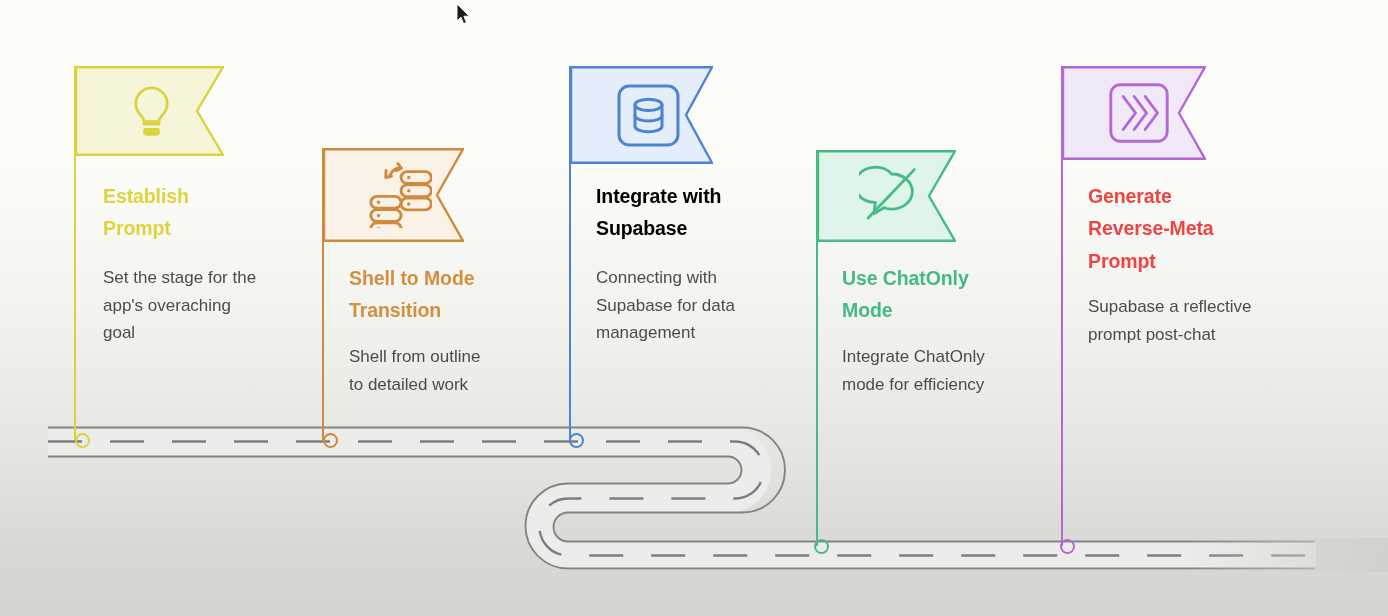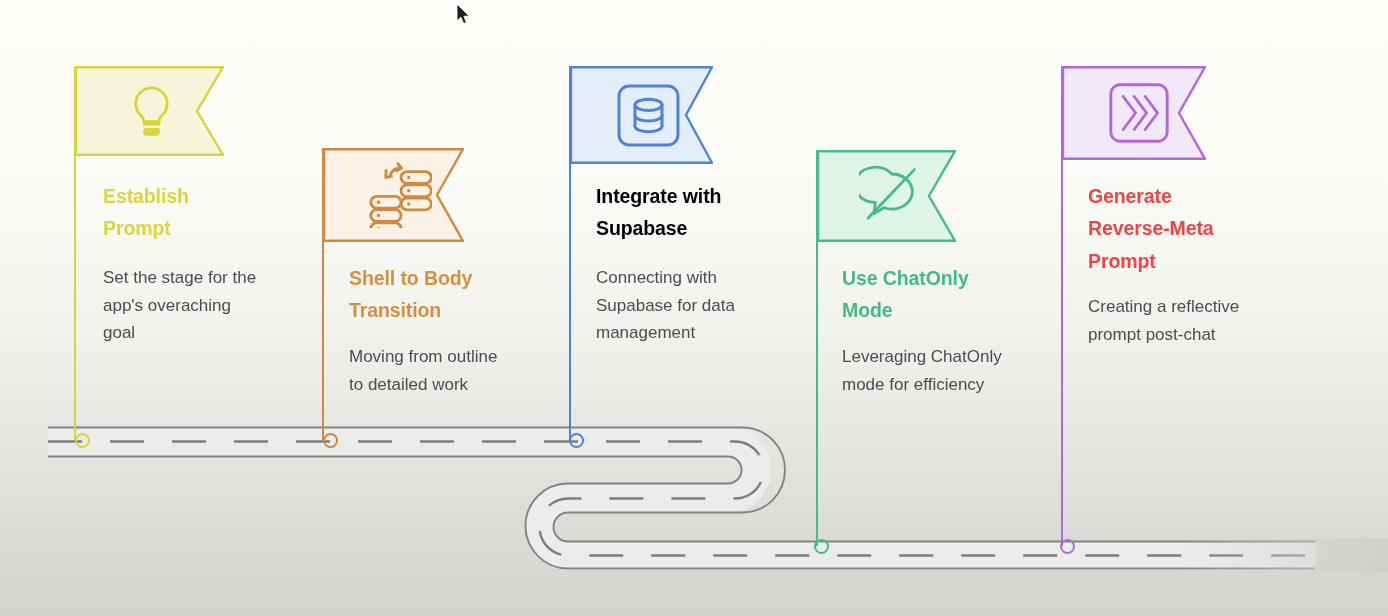--- a/index.html
+++ b/index.html
@@ -194,23 +194,23 @@
               <rect fill="none" stroke="#cf8a3f" stroke-width="2.1" stroke-linecap="round" stroke-linejoin="round" x="3.5" y="34.6" rx="4.4" ry="4.4" width="22" height="8.6"></rect>
               <circle cx="9.1" cy="38.9" r="1.25" fill="#cf8a3f" stroke="none"></circle>
               <rect fill="none" stroke="#cf8a3f" stroke-width="2.1" stroke-linecap="round" stroke-linejoin="round" x="3.5" y="44.2" rx="4.4" ry="4.4" width="22" height="8.6"></rect>
               <circle cx="9.1" cy="48.5" r="1.25" fill="#cf8a3f" stroke="none"></circle>
               <path fill="none" stroke="#cf8a3f" stroke-width="2.1" stroke-linecap="round" stroke-linejoin="round" d="M17.5 9.5 a8.6 8.6 0 0 1 7.6-5.1"></path>
               <path fill="none" stroke="#cf8a3f" stroke-width="2.1" stroke-linecap="round" stroke-linejoin="round" d="M23.2 1.2 l2.6 3.3 -3.6 1.9"></path>
               <path fill="none" stroke="#cf8a3f" stroke-width="2.1" stroke-linecap="round" stroke-linejoin="round" d="M14.6 6.2 l-0.2 5.2 4.2 -1.1"></path>
             </svg>
           </div>
         </div>
-        <div class="ms-title" style="left:27px;top:262px;width:200px;color:#d4903f;">Shell to Body
+        <div class="ms-title" style="left:27px;top:262px;width:200px;color:#d4903f;">Shell to Mode
 Transition</div>
-        <div class="ms-desc" style="left:27px;top:343px;width:200px;">Moving from outline
+        <div class="ms-desc" style="left:27px;top:343px;width:200px;">Shell from outline
 to detailed work</div>
         <div class="marker" style="left:0.5px;top:432.5px;border-color:#cf8a3f;"></div>
       </div>
       <div class="milestone" style="left: 569px; top: 0px;">
         <div class="pole" style="top:66px;height:374px;background:#4e83d4;"></div>
         <div class="flag-wrap" style="top:66px;width:142px;height:98px;">
           <svg class="flag-svg" width="142" height="98" viewBox="0 0 142 98">
             <path d="M0 1.2 L141 1.2 L115 49 L141 96.8 L0 96.8 Z" fill="#e4edfa" stroke="#4e83d4" stroke-width="2.4" stroke-linejoin="miter"></path>
           </svg>
           <div style="position:absolute;left:43px;top:15px;">
@@ -237,21 +237,21 @@
           </svg>
           <div style="position:absolute;left:41px;top:14px;">
             <svg class="flag-icon" width="64" height="64" viewBox="0 0 48 48">
               <path fill="none" stroke="#46bb85" stroke-width="2.1" stroke-linecap="round" stroke-linejoin="round" d="M24.5 7.5 a15.5 13.2 0 1 0 -12.2 21.3 l-1.2 8.6 7.6-4.6 a15.5 13.2 0 0 0 5.8 1.1 a15.5 13.2 0 0 0 0-26.4 Z"></path>
               <path fill="none" stroke="#46bb85" stroke-width="2.1" stroke-linecap="round" stroke-linejoin="round" d="M6.8 40.5 L41.5 4.2"></path>
             </svg>
           </div>
         </div>
         <div class="ms-title" style="left:26px;top:262px;width:205px;color:#43b984;">Use ChatOnly
 Mode</div>
-        <div class="ms-desc" style="left:26px;top:343px;width:205px;">Leveraging ChatOnly
+        <div class="ms-desc" style="left:26px;top:343px;width:205px;">Integrate ChatOnly
 mode for efficiency</div>
         <div class="marker" style="left:-2.5px;top:538.5px;border-color:#46bb85;"></div>
       </div>
       <div class="milestone" style="left: 1061px; top: 0px;">
         <div class="pole" style="top:66px;height:480px;background:#b268d6;"></div>
         <div class="flag-wrap" style="top:66px;width:143px;height:94px;">
           <svg class="flag-svg" width="143" height="94" viewBox="0 0 143 94">
             <path d="M0 1.2 L142 1.2 L116 47 L142 92.8 L0 92.8 Z" fill="#f1e8f8" stroke="#b268d6" stroke-width="2.4" stroke-linejoin="miter"></path>
           </svg>
           <div style="position:absolute;left:43px;top:14px;">
@@ -259,21 +259,21 @@
               <rect fill="none" stroke="#b268d6" stroke-width="2.1" stroke-linecap="round" stroke-linejoin="round" x="3.5" y="3.5" width="41" height="41" rx="6.5" ry="6.5"></rect>
               <path fill="none" stroke="#b268d6" stroke-width="2.1" stroke-linecap="round" stroke-linejoin="round" d="M12.5 12 L21.5 24 L12.5 36"></path>
               <path fill="none" stroke="#b268d6" stroke-width="2.1" stroke-linecap="round" stroke-linejoin="round" d="M20.5 12 L29.5 24 L20.5 36"></path>
               <path fill="none" stroke="#b268d6" stroke-width="2.1" stroke-linecap="round" stroke-linejoin="round" d="M28.5 12 L37.5 24 L28.5 36"></path>
             </svg>
           </div>
         </div>
         <div class="ms-title" style="left:27px;top:180px;width:205px;color:#ef4444;">Generate
 Reverse-Meta
 Prompt</div>
-        <div class="ms-desc" style="left:27px;top:293px;width:205px;">Creating a reflective
+        <div class="ms-desc" style="left:27px;top:293px;width:205px;">Supabase a reflective
 prompt post-chat</div>
         <div class="marker" style="left:-1.5px;top:538.5px;border-color:#b268d6;"></div>
       </div>
     </div>
 
   <svg id="cursor" width="16" height="22" viewBox="0 0 16 22" style="left: 456px; top: 4px;">
     <path d="M1 0 L1 17 L5 13.2 L7.6 19.6 L10.4 18.4 L7.9 12.2 L13.2 12.2 Z" fill="#1c1c1c" stroke="#ffffff" stroke-width="0.9"></path>
   </svg>
 
 </div>

